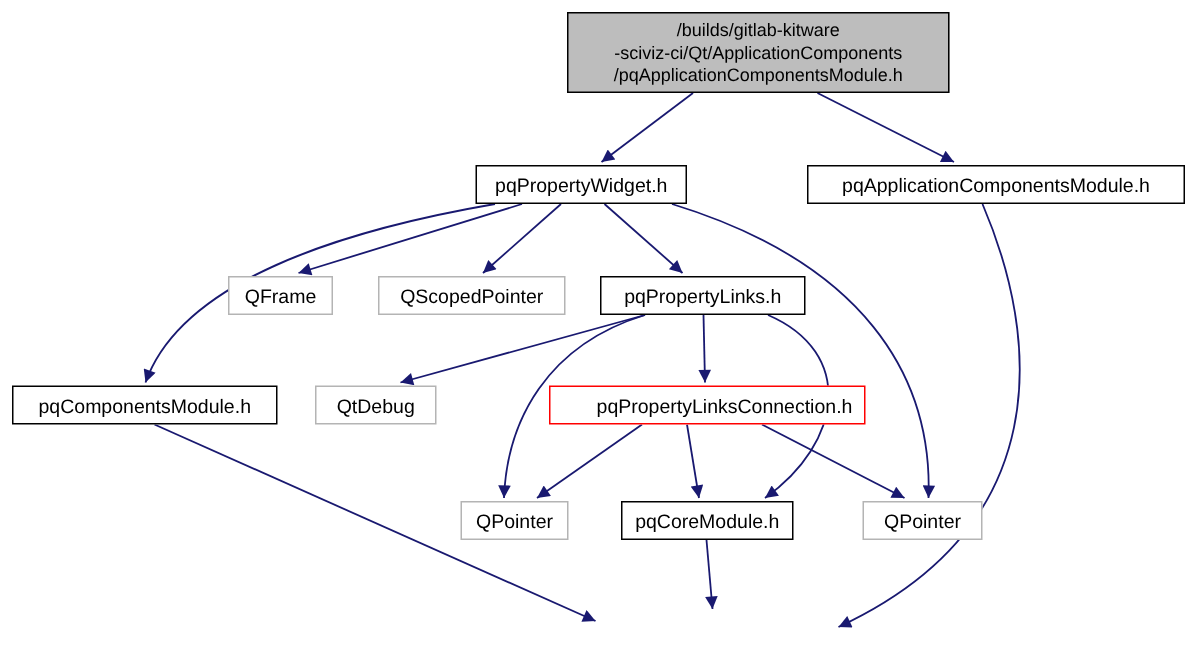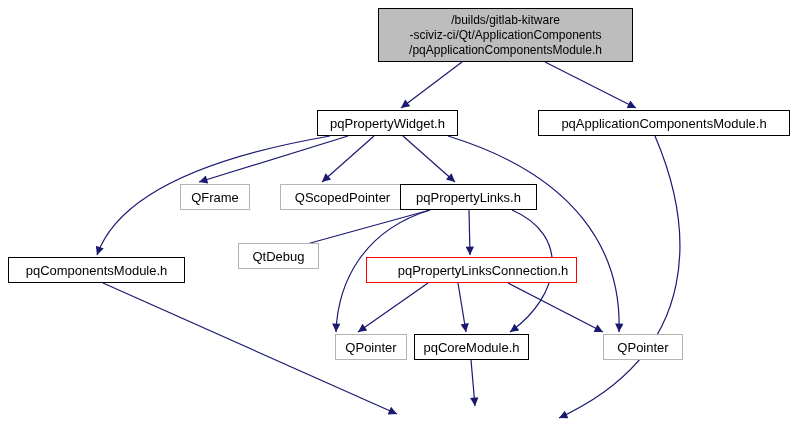--- a/index.html
+++ b/index.html
@@ -26,21 +26,21 @@
   }
   .node.root{
     background:var(--root-fill,#bdbdbd);
     border:1px solid #000000;
     font-size:12px;
     white-space:pre-line;
     line-height:15px;
     cursor:default;
   }
   .node.internal{border-color:var(--node-border,#000000);cursor:pointer;}
-  .node.external{border-color:var(--ext-border,#b4b4b4);cursor:default;margin-left:28px;}
+  .node.external{border-color:var(--ext-border,#b4b4b4);cursor:default;}
   .node.highlight{border-color:var(--hl-border,#ff0000);cursor:pointer;padding-left:23px;}
 </style>
 </head>
 <body>
 
 <div id="canvas">
 
   <svg id="edges-layer" viewBox="0 0 798 440" xmlns="http://www.w3.org/2000/svg">
     <defs>
       <marker id="arrow" viewBox="0 0 10 10" refX="10" refY="5" markerWidth="9" markerHeight="7" orient="auto">
@@ -75,21 +75,21 @@
   <div class="node internal" style="left:538px;top:110px;width:252px;height:26px">pqApplicationComponentsModule.h</div>
 
   <div class="node external" style="left:152px;top:184px;width:70px;height:26px">QFrame</div>
 
   <div class="node external" style="left:252px;top:184px;width:125px;height:26px">QScopedPointer</div>
 
   <div class="node internal" style="left:400px;top:184px;width:137px;height:26px">pqPropertyLinks.h</div>
 
   <div class="node internal" style="left:8px;top:257px;width:177px;height:26px">pqComponentsModule.h</div>
 
-  <div class="node external" style="left:210px;top:243px;width:81px;height:26px">QtDebug</div>
+  <div class="node external" style="left:210px;top:257px;width:81px;height:26px">QtDebug</div>
 
   <div class="node highlight" style="left:366px;top:257px;width:211px;height:26px">pqPropertyLinksConnection.h</div>
 
   <div class="node external" style="left:307px;top:334px;width:72px;height:26px">QPointer</div>
 
   <div class="node internal" style="left:414px;top:334px;width:115px;height:26px">pqCoreModule.h</div>
 
   <div class="node external" style="left:575px;top:334px;width:80px;height:26px">QPointer</div>
 
 

